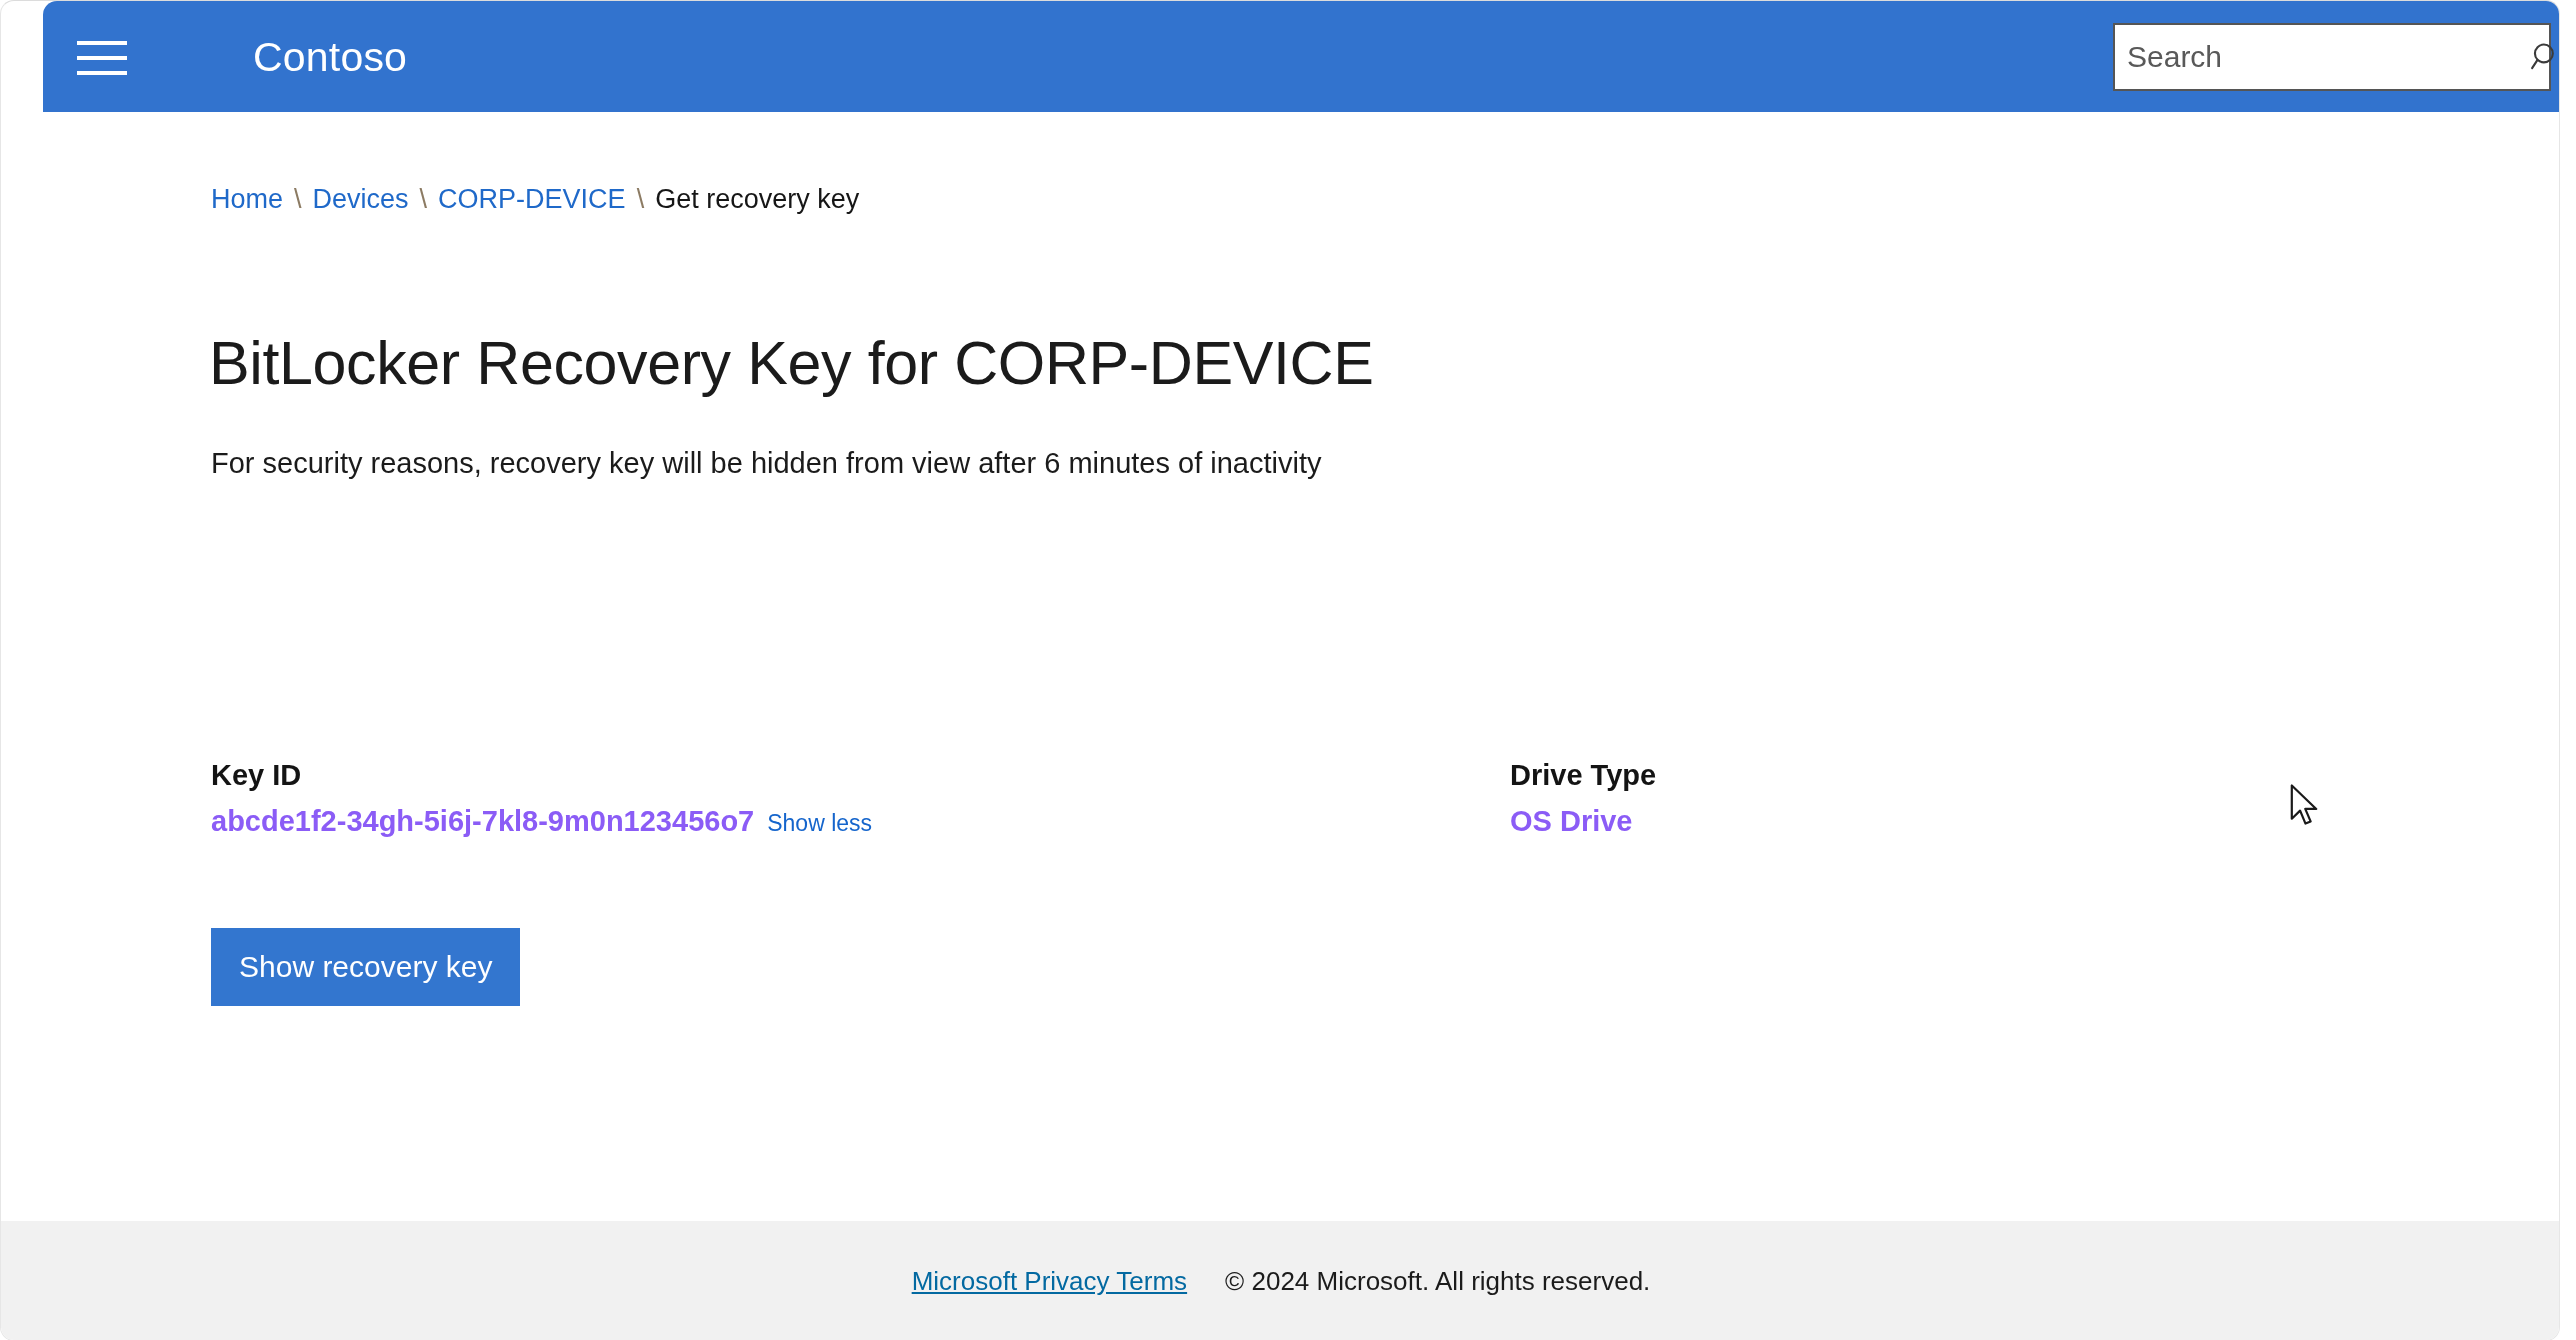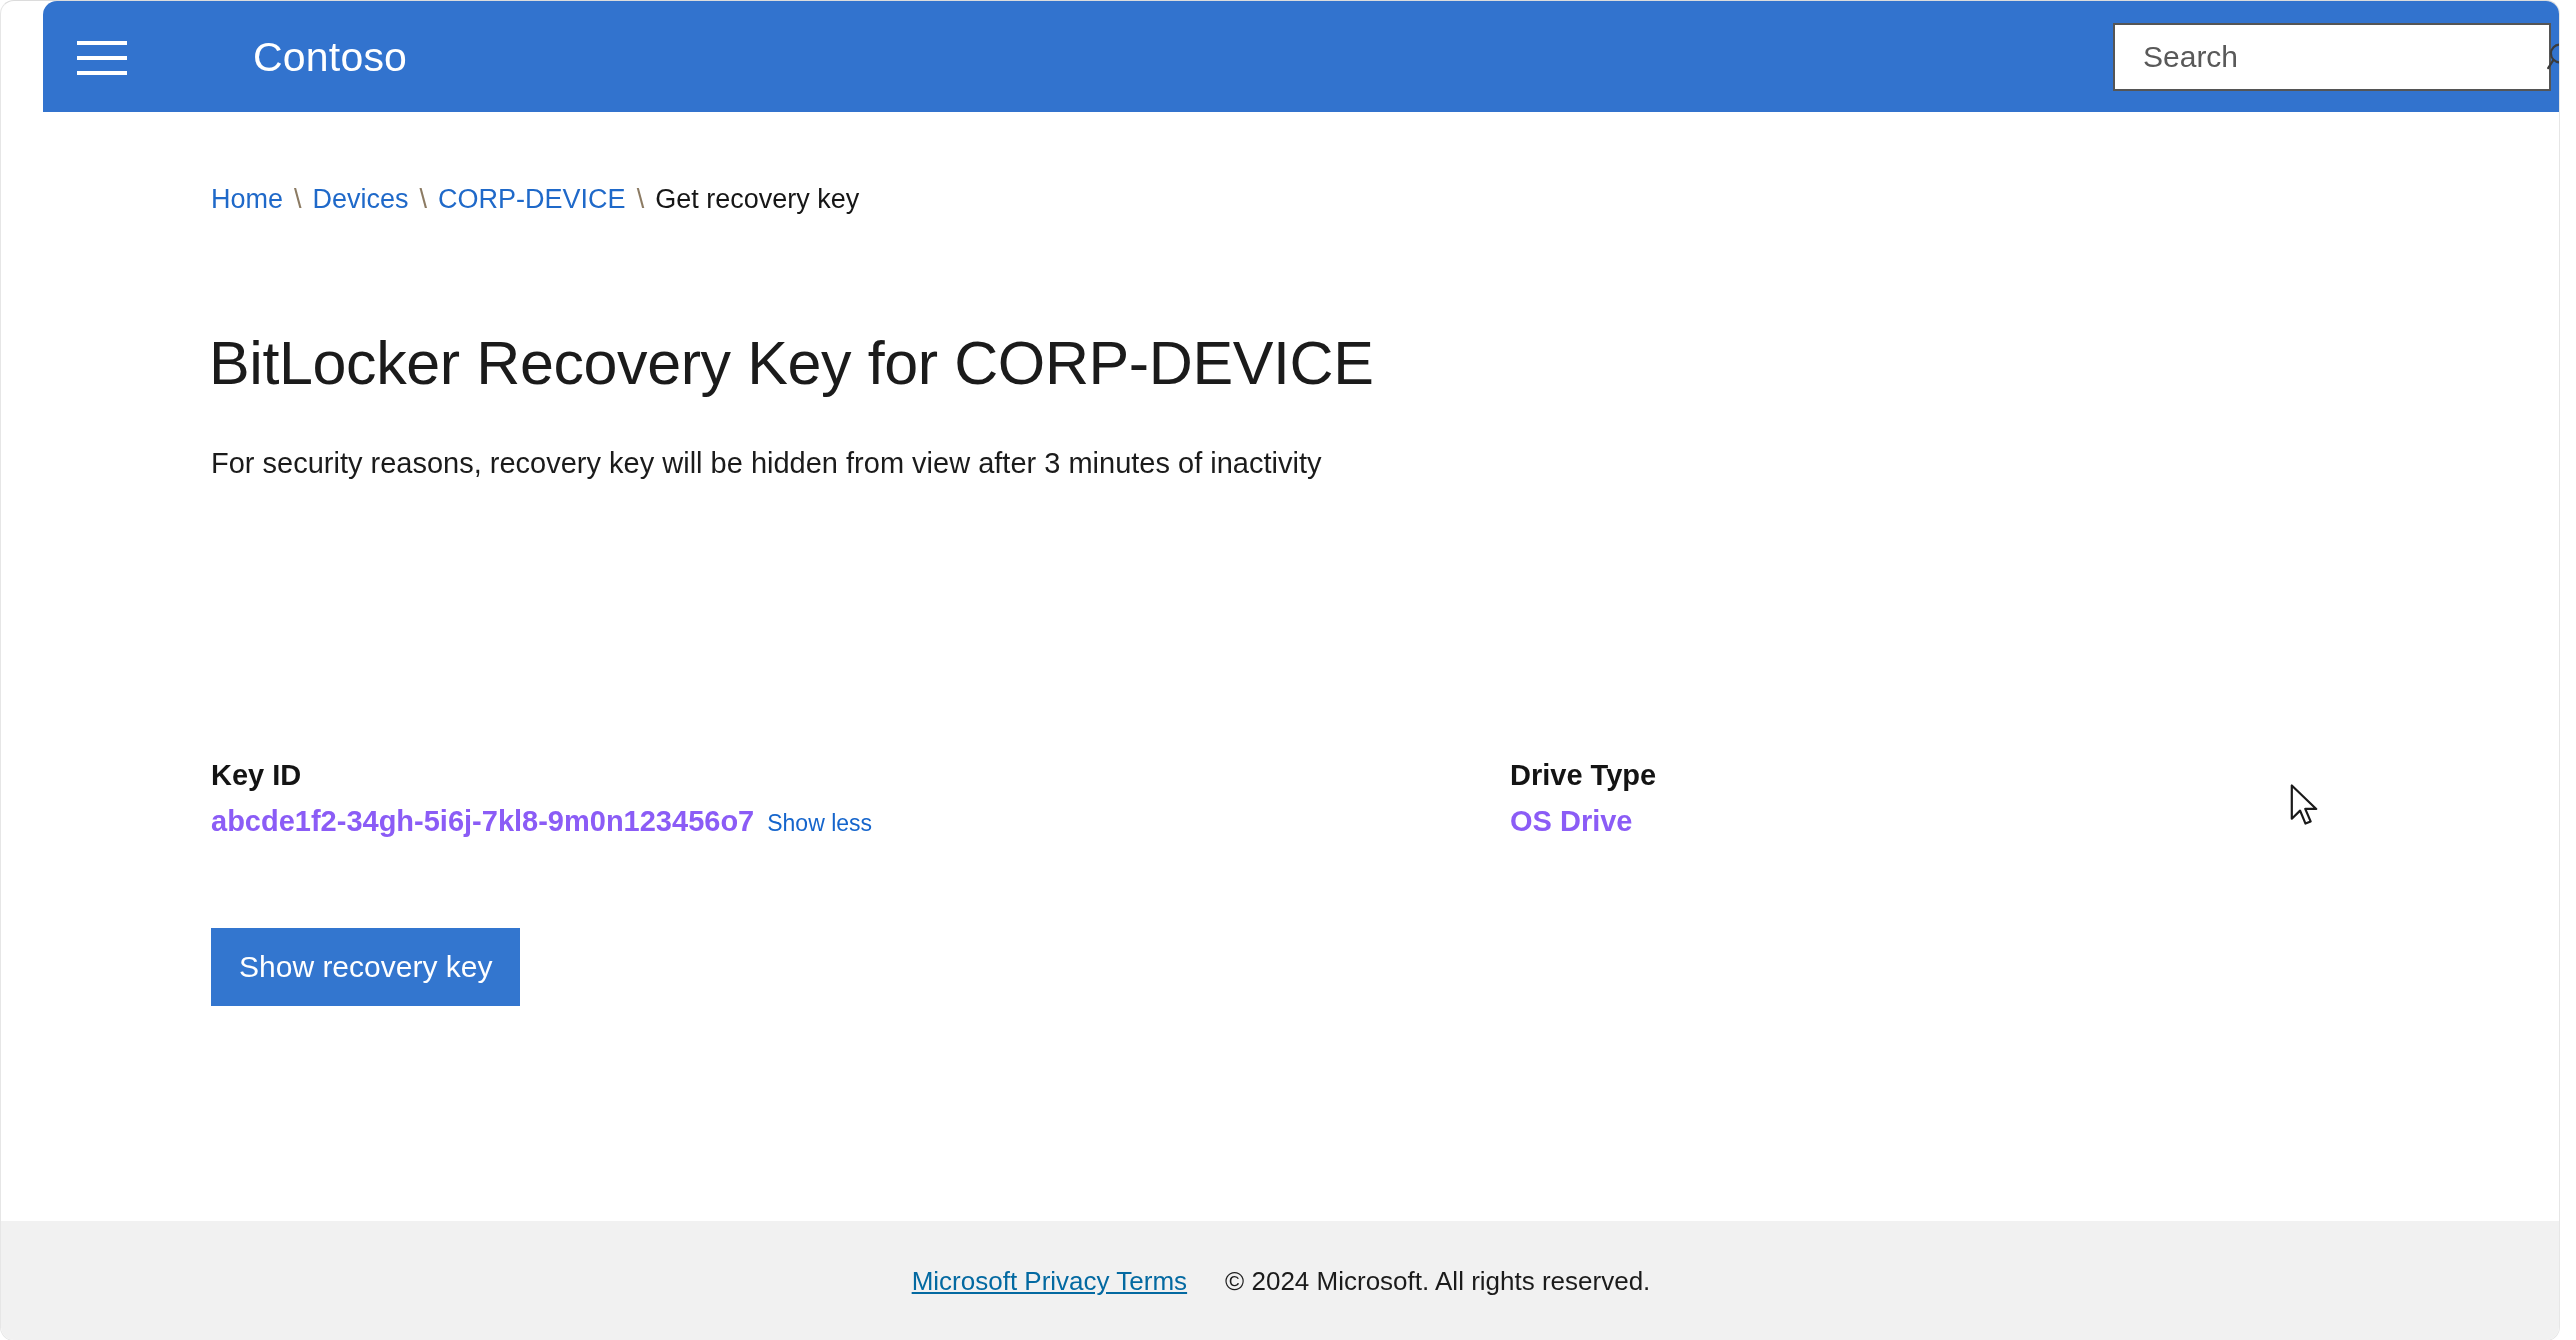--- a/index.html
+++ b/index.html
@@ -86,21 +86,21 @@
     align-items: center;
   }
   .search-input {
     flex: 1;
     border: none;
     outline: none;
     background: transparent;
     font-family: "Liberation Sans", sans-serif;
     font-size: 30px;
     color: #3b3b3b;
-    padding: 0 16px 0 28px;
+    padding: 0 16px 0 12px;
     height: 100%;
   }
   .search-input::placeholder { color: #595959; opacity: 1; }
   .search-icon-btn {
     width: 70px;
     height: 100%;
     display: flex;
     align-items: center;
     justify-content: center;
     background: transparent;
@@ -282,21 +282,21 @@
       <span class="crumb-sep">\</span>
       <a class="crumb-link">Devices</a>
       <span class="crumb-sep">\</span>
       <a class="crumb-link">CORP-DEVICE</a>
       <span class="crumb-sep">\</span>
       <span class="crumb-current">Get recovery key</span>
     </div>
 
     <h1 class="page-title">BitLocker Recovery Key for CORP-DEVICE</h1>
 
-    <div class="security-note">For security reasons, recovery key will be hidden from view after 3 minutes of inactivity</div>
+    <div class="security-note">For security reasons, recovery key will be hidden from view after 6 minutes of inactivity</div>
 
     <div class="detail-grid">
 
       <div class="detail-col col-1">
         <div class="detail-label">Key ID</div>
         <div class="detail-value-row">
           <span class="detail-value">abcde1f2-34gh-5i6j-7kl8-9m0n123456o7</span>
           <a class="show-toggle-link">Show less</a>
         </div>
       </div>

